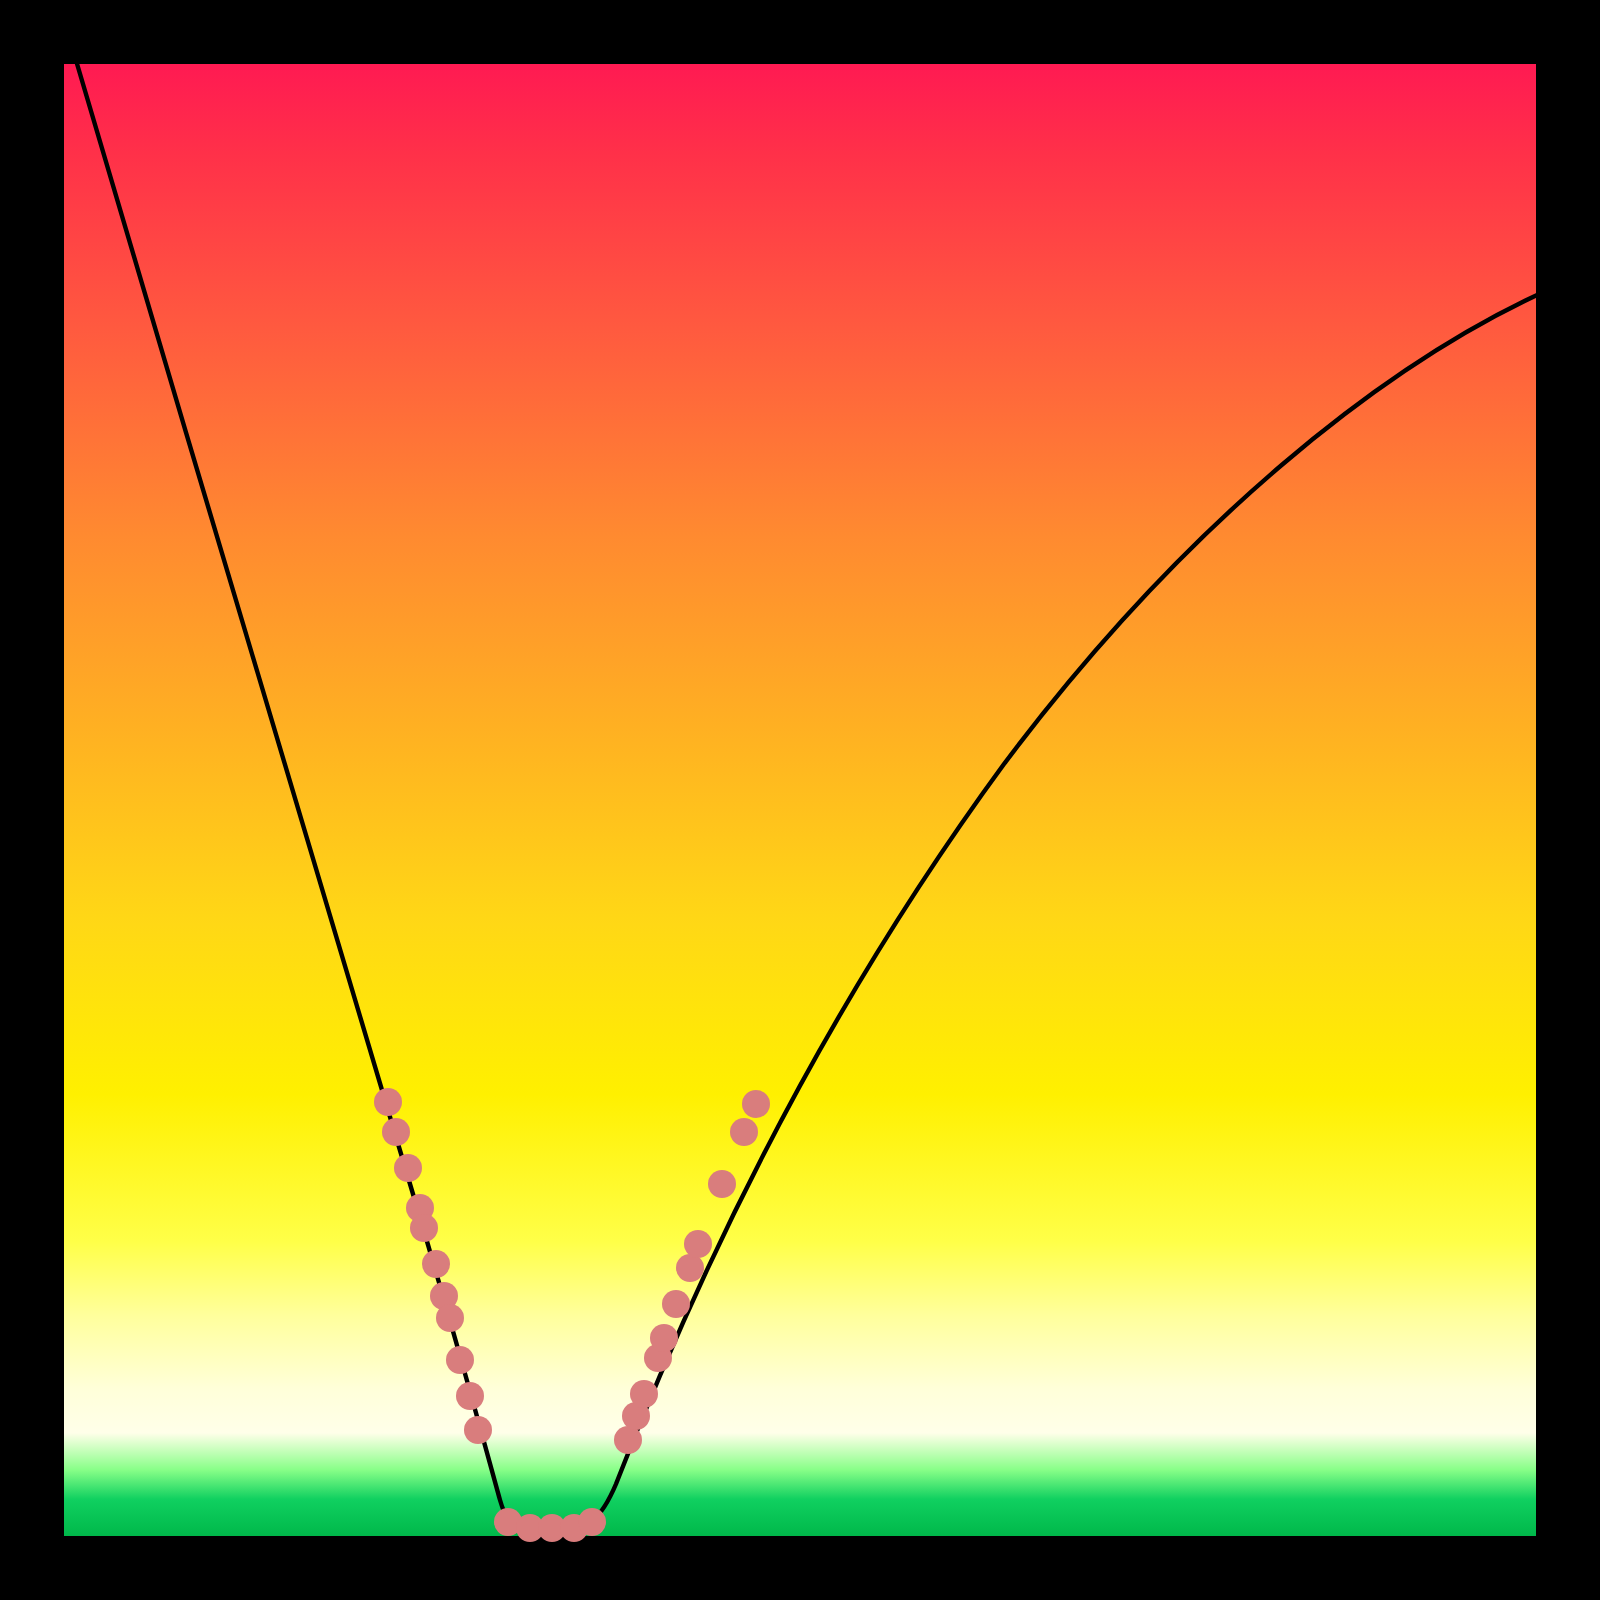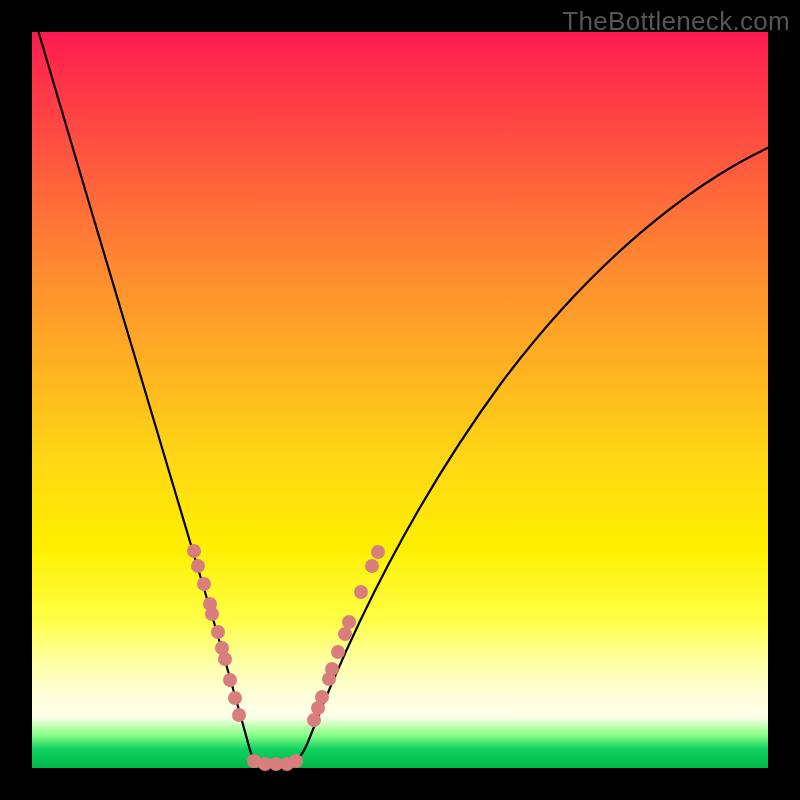--- a/index.html
+++ b/index.html
@@ -93,14 +93,13 @@
           <circle cx="340" cy="534" r="7" fill="#d97d7d" stroke="#c76565" stroke-width="0"></circle>
           <circle cx="346" cy="520" r="7" fill="#d97d7d" stroke="#c76565" stroke-width="0"></circle>
           <circle cx="222" cy="729" r="7" fill="#d97d7d" stroke="#c76565" stroke-width="0"></circle>
           <circle cx="233" cy="732" r="7" fill="#d97d7d" stroke="#c76565" stroke-width="0"></circle>
           <circle cx="244" cy="732" r="7" fill="#d97d7d" stroke="#c76565" stroke-width="0"></circle>
           <circle cx="255" cy="732" r="7" fill="#d97d7d" stroke="#c76565" stroke-width="0"></circle>
           <circle cx="264" cy="729" r="7" fill="#d97d7d" stroke="#c76565" stroke-width="0"></circle>
         </g>
     </svg>
   </div>
-  <div class="watermark">TheBottleneck.com</div>
 </div>
 
 </body></html>

